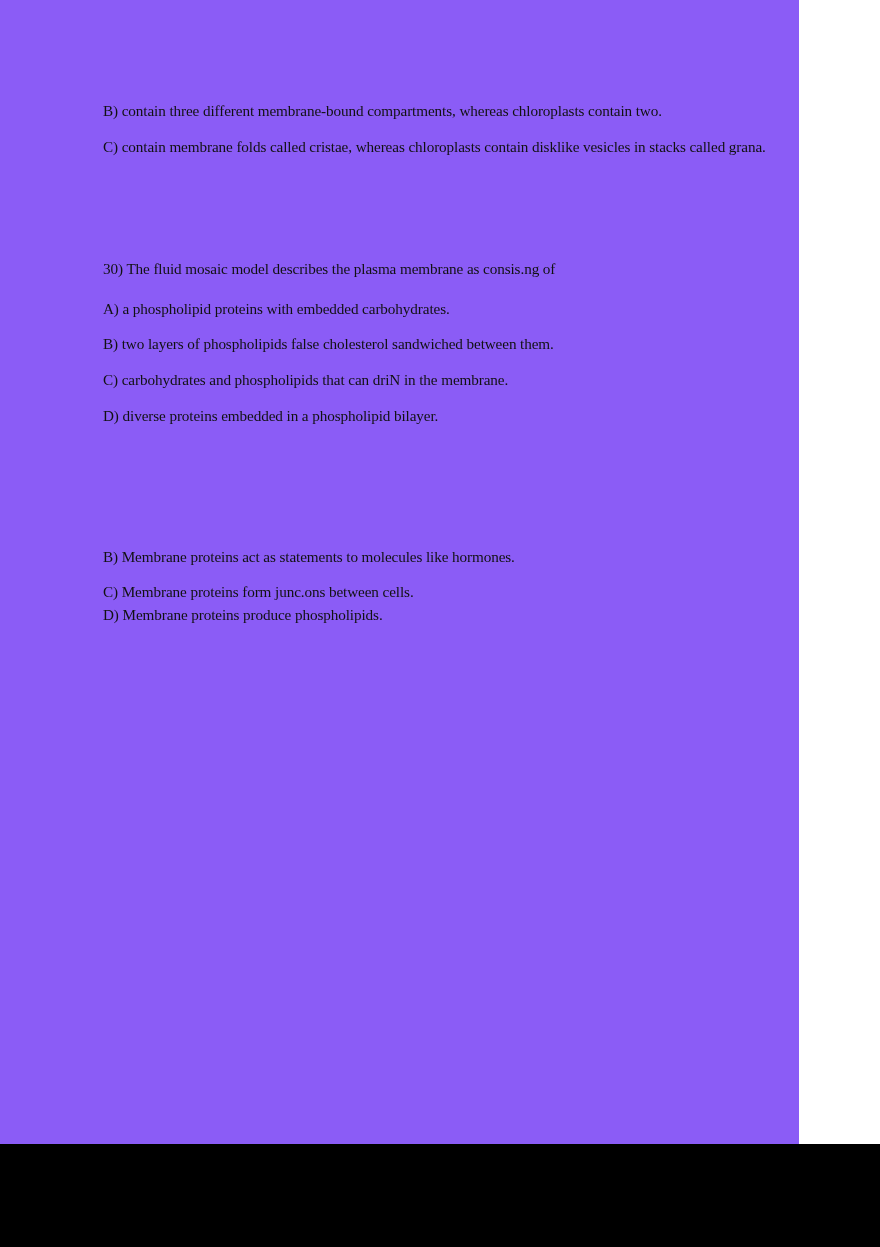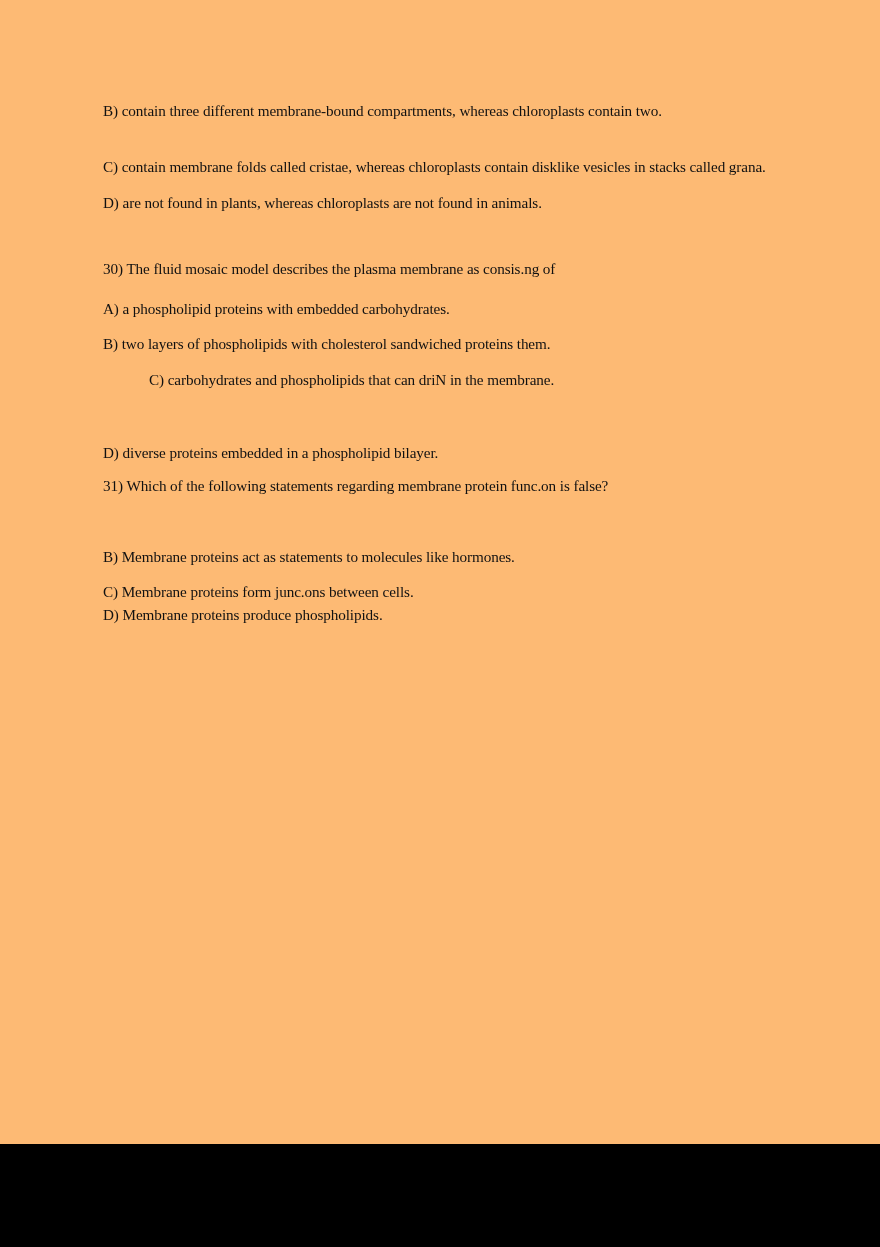--- a/index.html
+++ b/index.html
@@ -12,36 +12,35 @@
       height: 1247px;
       position: relative;
       overflow: hidden;
       font-family: "Liberation Serif", "DejaVu Serif", serif;
       color: #111111;
     }
     .page {
       position: absolute;
       left: 0;
       top: 0;
-      width: 880px;
+      width: 799px;
       height: 1144px;
-      background: #fdba74;
+      background: #8b5cf6;
     }
     .line {
       position: absolute;
       left: 103px;
       font-size: 15.2px;
       line-height: 21px;
       white-space: nowrap;
       letter-spacing: -0.1px;
     }
     .wrap {
       white-space: normal;
       width: 670px;
-      margin-top: 20px;
     }
     .bottom-bar {
       position: absolute;
       left: 0;
       top: 1144px;
       width: 880px;
       height: 103px;
       background: #000000;
     }
   </style>
@@ -51,50 +50,42 @@
 <div class="page">
 
   <div class="line" style="top:100px;">
     <span>B)</span>
     <span>contain three different membrane-bound compartments, whereas chloroplasts contain two.</span>
   </div>
   <div class="line wrap" style="top:136px;">
     <span>C)</span>
     <span>contain membrane folds called cristae, whereas chloroplasts contain disklike vesicles in stacks called grana.</span>
   </div>
-  <div class="line" style="top:192px;">
-    <span>D)</span>
-    <span>are not found in plants, whereas chloroplasts are not found in animals.</span>
-  </div>
 
   <div class="line" style="top:258px;">
     <span>30)</span>
     <span>The fluid mosaic model describes the plasma membrane as consis.ng of</span>
   </div>
   <div class="line" style="top:298px;">
     <span>A)</span>
     <span>a phospholipid proteins with embedded carbohydrates.</span>
   </div>
   <div class="line" style="top:333px;">
     <span>B)</span>
-    <span>two layers of phospholipids with cholesterol sandwiched proteins them.</span>
+    <span>two layers of phospholipids false cholesterol sandwiched between them.</span>
   </div>
-  <div class="line" style="top:369px;margin-left:46px;">
+  <div class="line" style="top:369px;">
     <span>C)</span>
     <span>carbohydrates and phospholipids that can driN in the membrane.</span>
   </div>
-  <div class="line" style="top:405px;margin-top:37px;">
+  <div class="line" style="top:405px;">
     <span>D)</span>
     <span>diverse proteins embedded in a phospholipid bilayer.</span>
   </div>
 
-  <div class="line" style="top:475px;">
-    <span>31)</span>
-    <span>Which of the following statements regarding membrane protein func.on is false?</span>
-  </div>
   <div class="line" style="top:546px;">
     <span>B)</span>
     <span>Membrane proteins act as statements to molecules like hormones.</span>
   </div>
   <div class="line" style="top:581px;">
     <span>C)</span>
     <span>Membrane proteins form junc.ons between cells.</span>
   </div>
   <div class="line" style="top:604px;">
     <span>D)</span>

